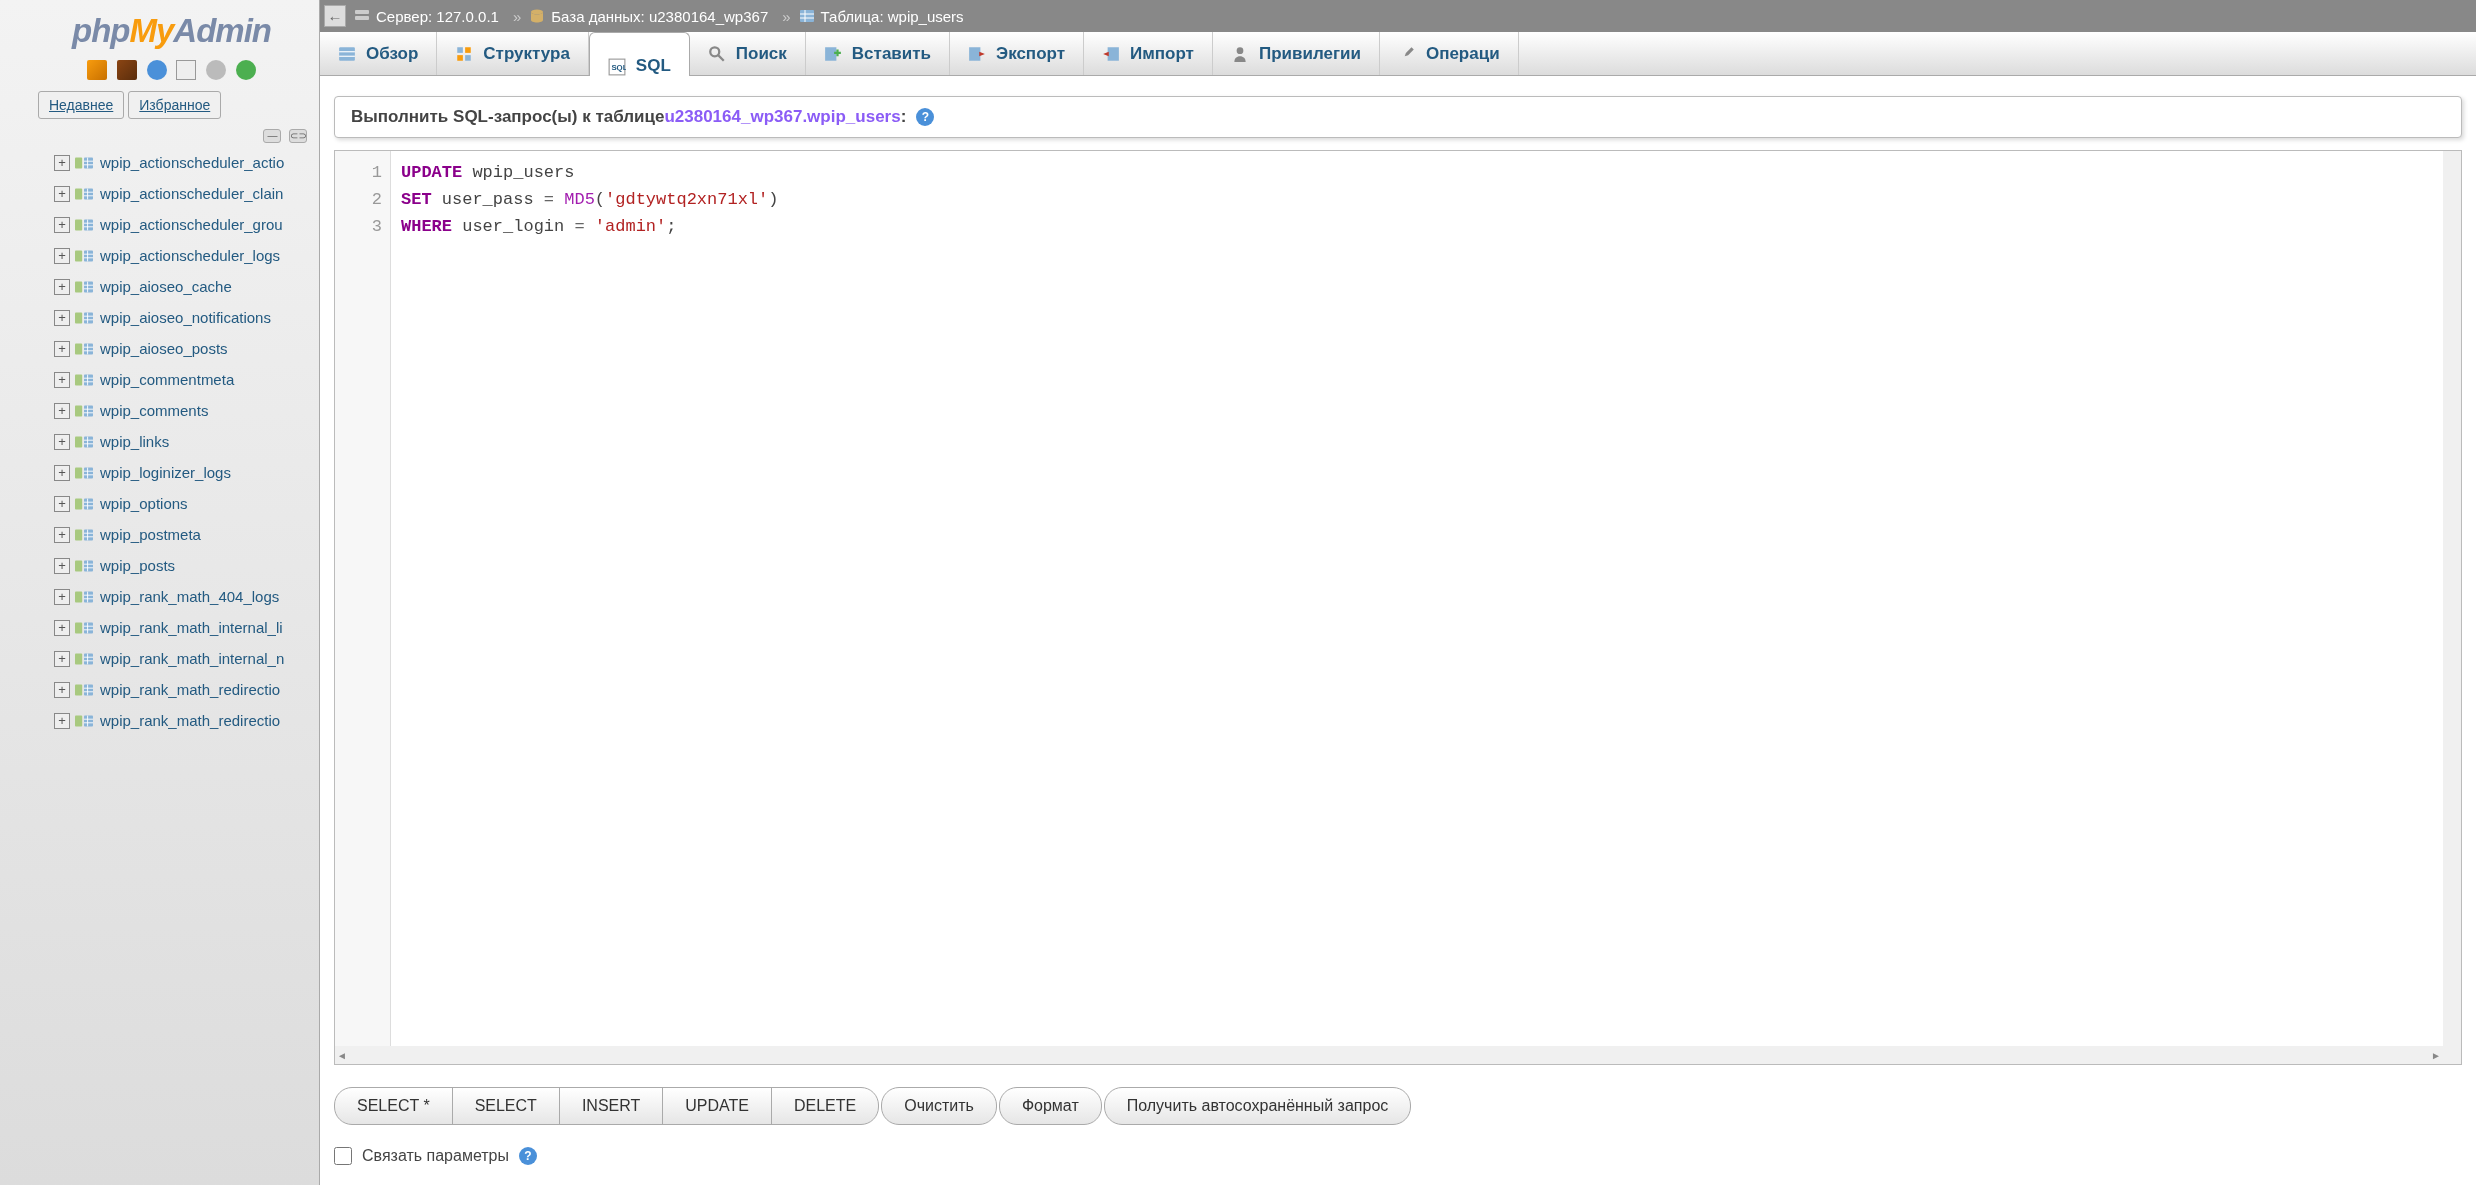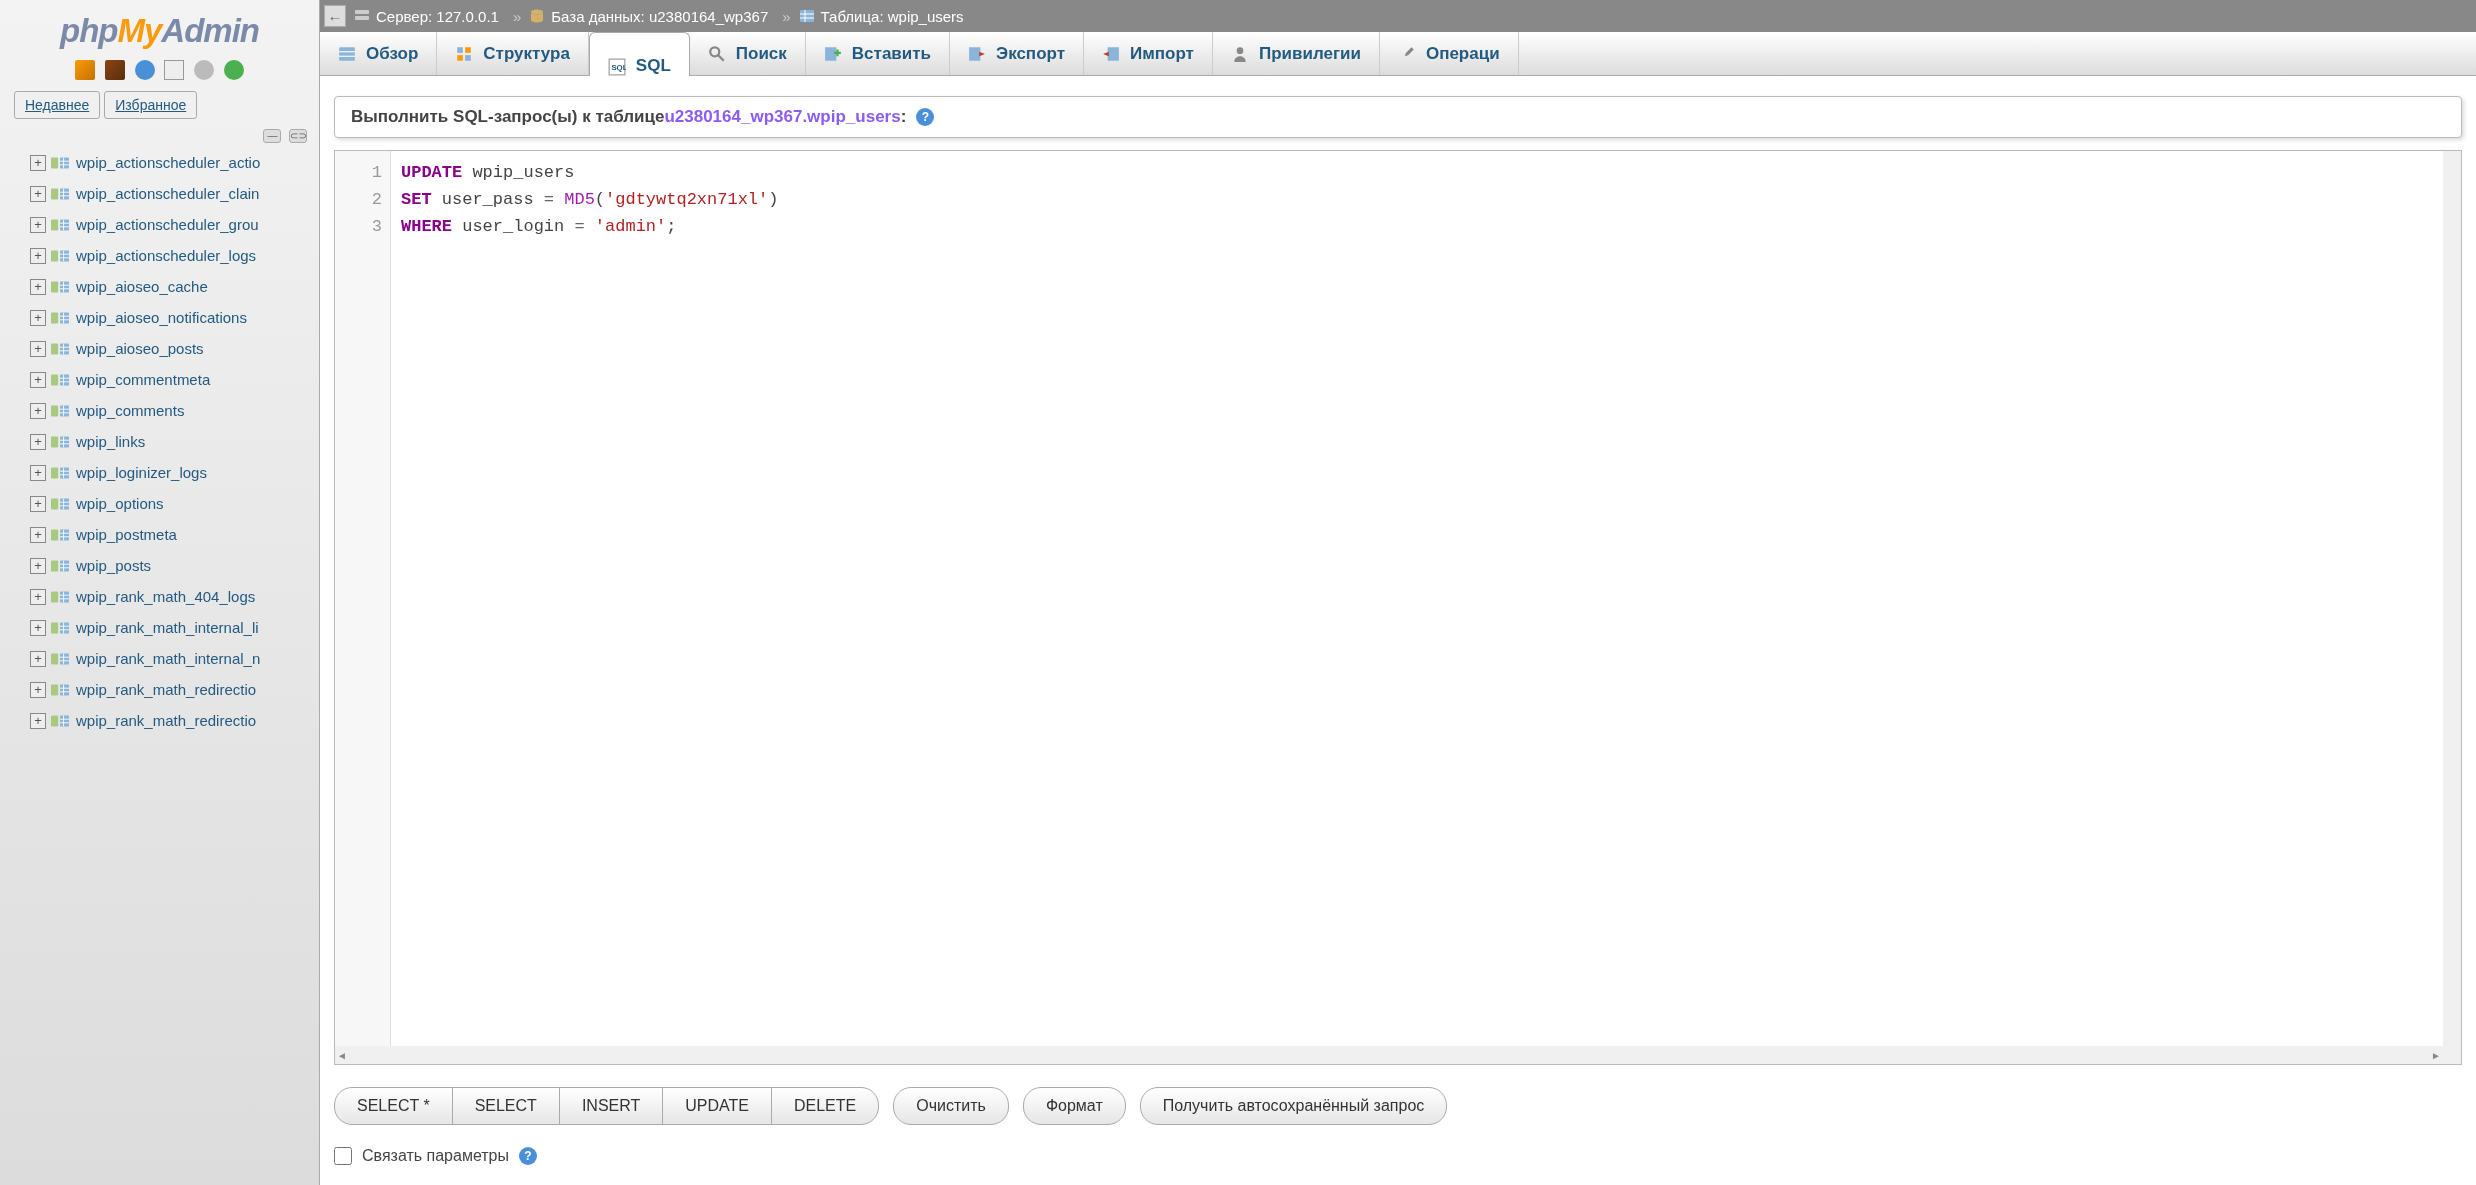--- a/index.html
+++ b/index.html
@@ -1,18 +1,18 @@
 <!DOCTYPE html>
 <html><head>
 <meta charset="utf-8">
 <style>
 * { box-sizing: border-box; margin: 0; padding: 0; }
 body { font-family: sans-serif; font-size: 13px; background: #fff; color: #444; overflow: hidden; width: 2476px; height: 1185px; }
 .main-layout { display: flex; height: 100vh; }
-.sidebar { width: 320px; background: linear-gradient(to bottom, #f3f3f3, #dcdcdc); border-right: 1px solid #aaa; display: flex; flex-direction: column; }
+.sidebar { width: 320px; background: linear-gradient(to bottom, #f3f3f3, #dcdcdc); border-right: 1px solid #aaa; display: flex; flex-direction: column; padding-left: 24px; }
 .logo-area { text-align: center; padding: 12px 0 6px; }
 .logo-text { font-family: 'Trebuchet MS', sans-serif; font-size: 33px; font-weight: bold; letter-spacing: -1px; }
 .logo-php { color: #7a8aa8; font-style: italic; }
 .logo-my { color: #f89c0e; font-style: italic; }
 .logo-admin { color: #7a8aa8; font-style: italic; }
 .toolbar-icons { text-align: center; padding: 4px 0 8px; }
 .toolbar-icons span { display: inline-block; width: 20px; height: 20px; margin: 0 3px; cursor: pointer; }
 .nav-tabs { display: flex; gap: 4px; padding: 0 14px 6px; }
 .nav-tab { background: #f0f0f0; border: 1px solid #aaa; border-radius: 3px; padding: 5px 10px; font-size: 14px; color: #235a81; cursor: pointer; text-decoration: underline; }
 .collapse-row { text-align: right; padding: 2px 12px 4px; }
@@ -39,21 +39,21 @@
 .editor-wrap { border: 1px solid #bbb; display: flex; flex: 1; min-height: 430px; margin-top: 4px; position: relative; }
 .gutter { width: 56px; background: #f7f7f7; border-right: 1px solid #ddd; text-align: right; padding: 8px 8px 0 0; font-family: 'Courier New', monospace; font-size: 17px; color: #999; line-height: 27px; }
 .code-area { flex: 1; padding: 8px 10px; font-family: 'Courier New', monospace; font-size: 17px; line-height: 27px; white-space: pre; }
 .kw { color: #8b008b; font-weight: bold; }
 .fn { color: #a21caf; }
 .str { color: #b22222; }
 .op { color: #666; }
 .hscroll { position: absolute; bottom: 0; left: 0; right: 18px; height: 18px; background: #f0f0f0; display: flex; align-items: center; justify-content: space-between; }
 .hscroll .arr { width: 14px; text-align: center; color: #888; font-size: 10px; }
 .vscroll { width: 18px; background: #f0f0f0; }
-.button-row { display: flex; gap: 14px; margin-top: 22px; align-items: flex-end; }
+.button-row { display: flex; gap: 2px; margin-top: 22px; align-items: flex-end; }
 .btn-group { display: flex; border: 1px solid #aaa; border-radius: 18px; overflow: hidden; background: linear-gradient(to bottom,#fff,#e6e6e6); }
 .btn-group button { border: none; border-right: 1px solid #aaa; background: transparent; padding: 9px 22px; font-size: 16px; color: #333; cursor: pointer; }
 .btn-group button:last-child { border-right: none; }
 .btn-round { border: 1px solid #aaa; border-radius: 18px; background: linear-gradient(to bottom,#fff,#e6e6e6); padding: 9px 22px; font-size: 16px; color: #333; cursor: pointer; }
 .check-row { margin-top: 22px; display: flex; align-items: center; font-size: 16px; }
 .check-row input { width: 18px; height: 18px; margin-right: 10px; }
 .ico-home { background: linear-gradient(135deg,#f89c0e,#c87000); border-radius: 2px; }
 .ico-exit { background: linear-gradient(135deg,#8b4513,#5a2d0c); border-radius: 2px; }
 .ico-help { background: #4a90d9; border-radius: 50%; }
 .ico-doc { background: #eee; border: 1px solid #999; }

